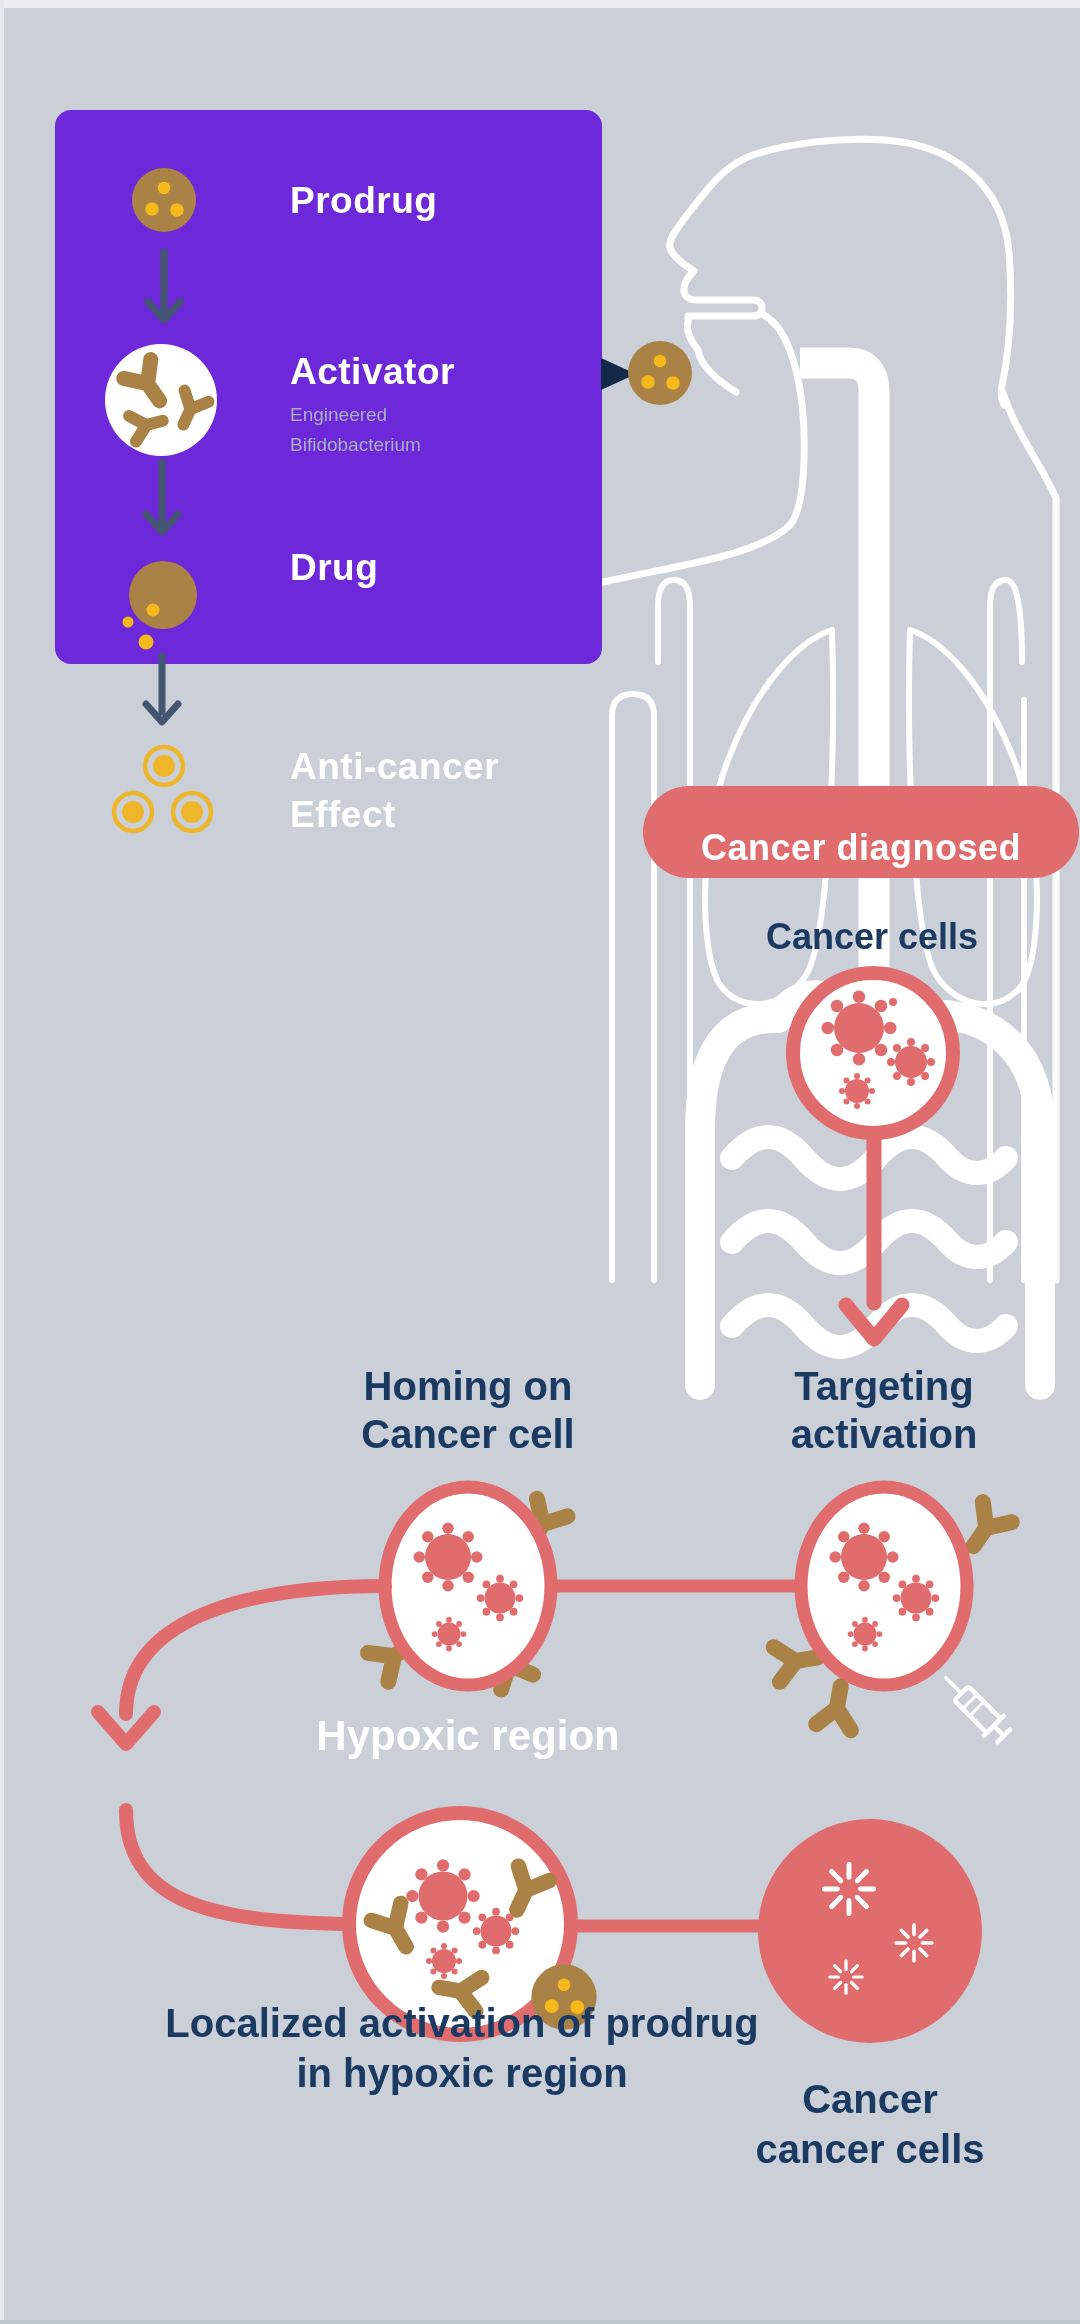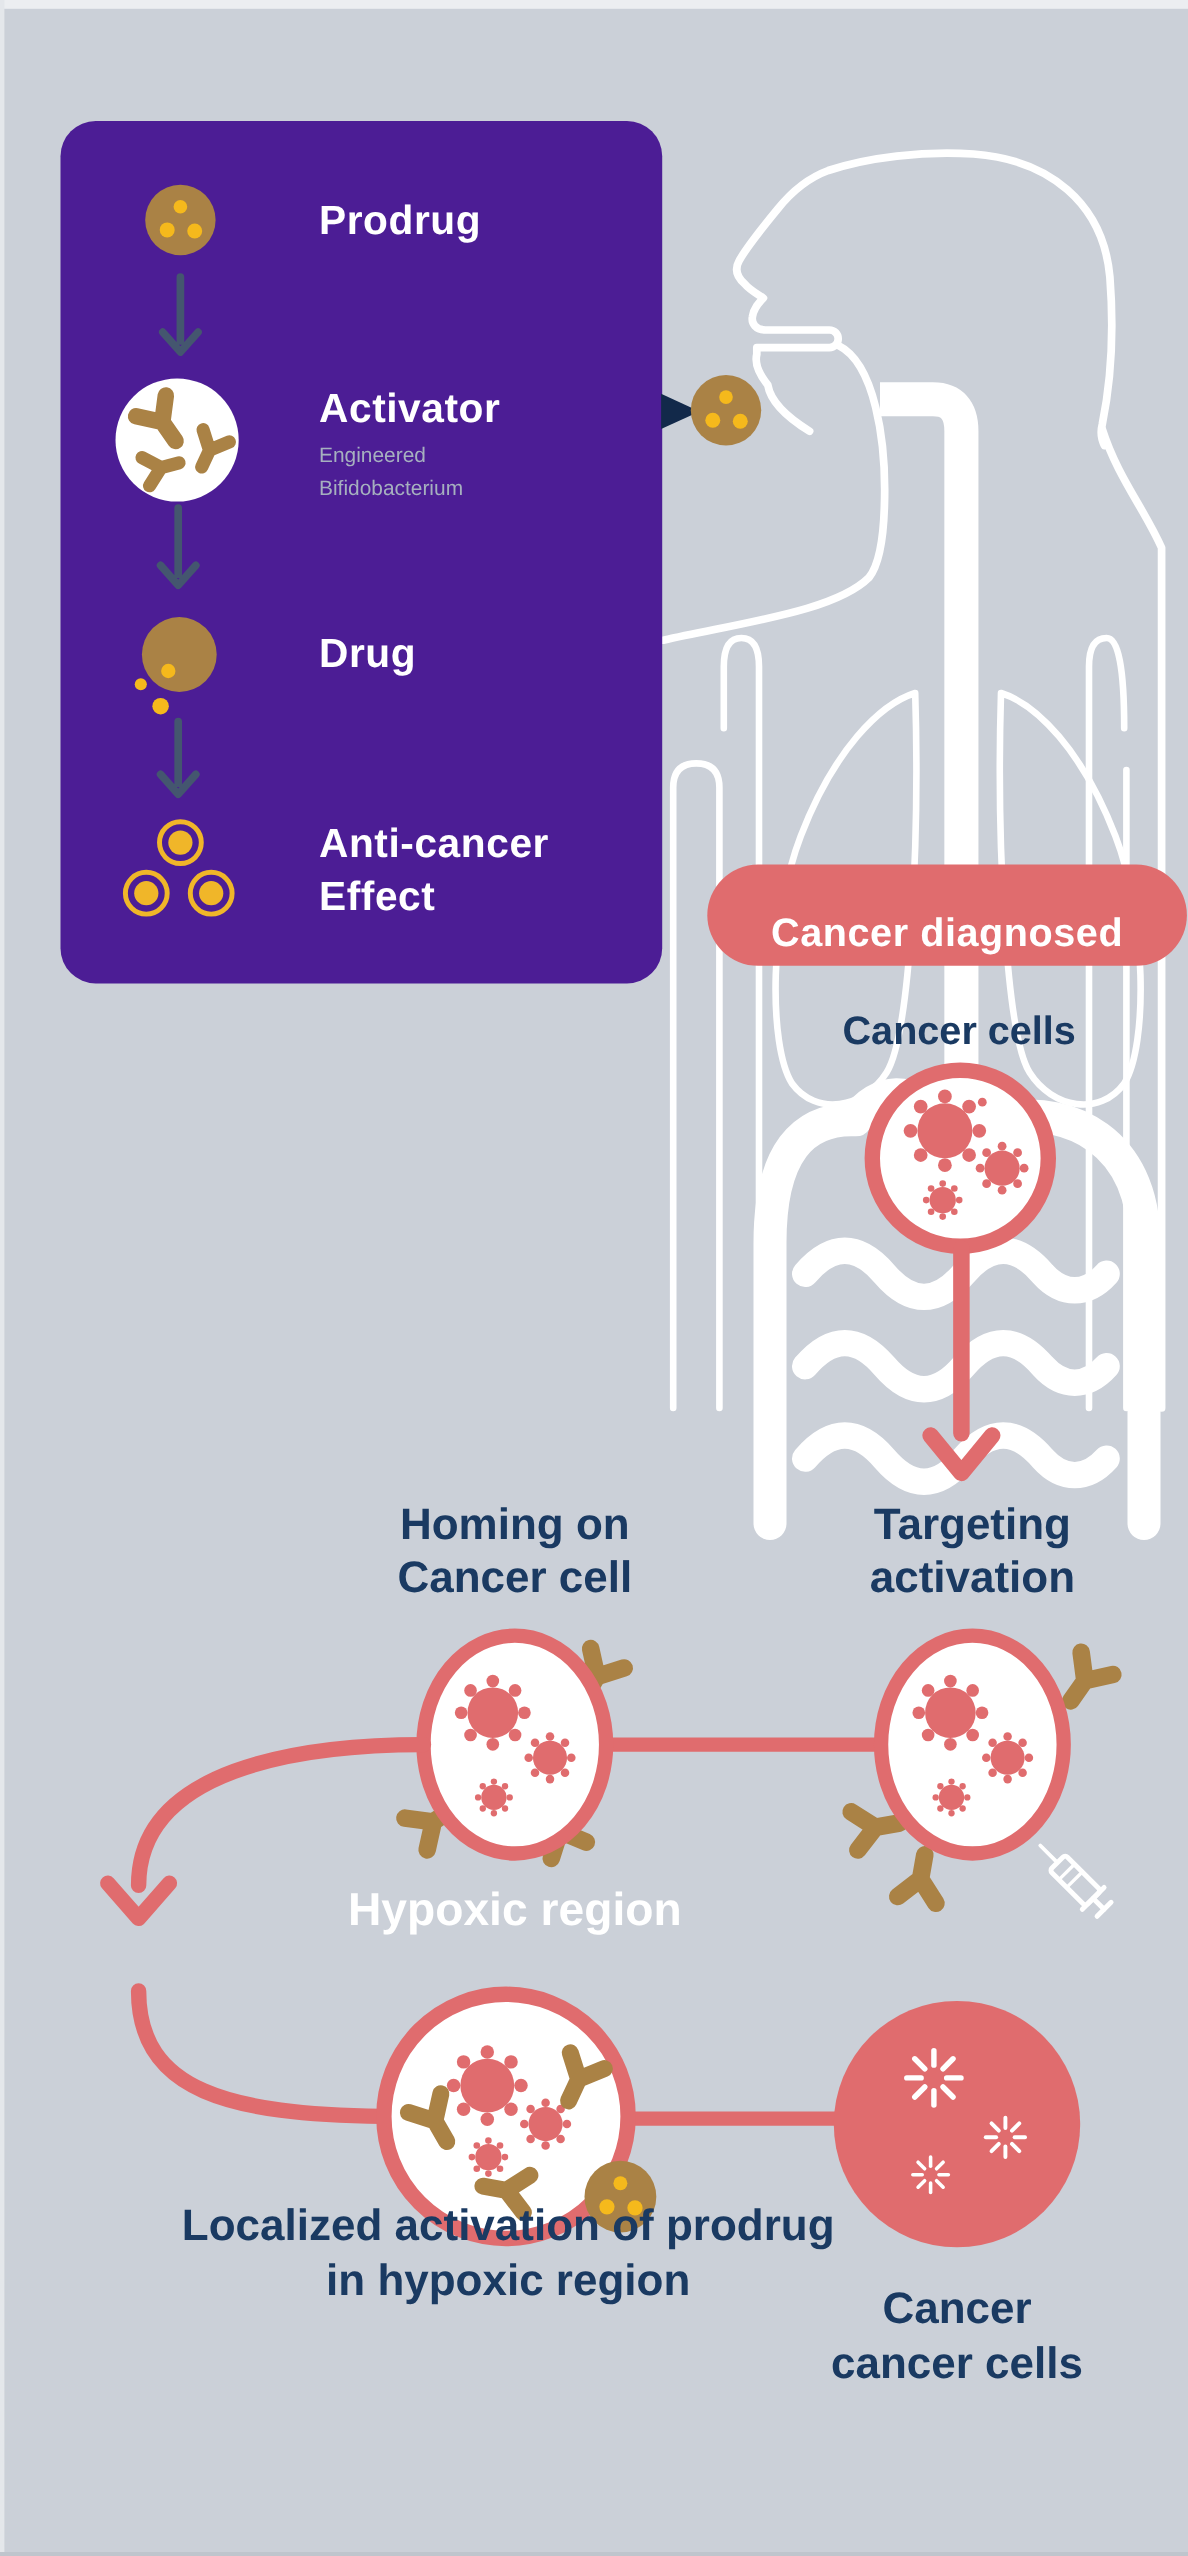--- a/index.html
+++ b/index.html
@@ -7,22 +7,22 @@
     position:relative;width:1080px;height:2324px;overflow:hidden;
     background:#cbd0d8;
     font-family:"Liberation Sans",sans-serif;
   }
   .edge-top{position:absolute;left:0;top:0;width:1080px;height:8px;background:#eceef1;}
   .edge-left{position:absolute;left:0;top:0;width:4px;height:2324px;background:#e4e7eb;}
   .edge-bottom{position:absolute;left:0;top:2320px;width:1080px;height:4px;background:#bfc5cd;}
   .layer{position:absolute;left:0;top:0;}
   
   .panel{
-    position:absolute;left:55px;top:110px;width:547px;height:784px;
-    background:#4c1d95;border-radius:32px;z-index:2;
+    position:absolute;left:55px;top:110px;width:547px;height:554px;
+    background:#6d28d9;border-radius:16px;z-index:2;
   }
   .leg-label{
     position:absolute;left:235px;color:#ffffff;font-weight:700;
     font-size:37px;line-height:44px;letter-spacing:.5px;white-space:nowrap;
   }
   .leg-sub{
     position:absolute;left:235px;color:#a6b0bf;font-weight:400;
     font-size:19px;line-height:29px;white-space:nowrap;
   }
   
@@ -85,21 +85,21 @@
 
       <path stroke-width="31" stroke-linecap="butt" d="M 800 363 L 848 363 Q 874 363 874 392 L 874 1000"></path>
     </g>
   </svg>
 
   <div class="panel">
     <div class="leg-label" style="top:69px">Prodrug</div>
     <div class="leg-label" style="top:240px">Activator</div>
     <div class="leg-sub" style="top:290px">Engineered</div>
     <div class="leg-sub" style="top:320px">Bifidobacterium</div>
-    <div class="leg-label" style="top:462px">Drug</div>
+    <div class="leg-label" style="top:436px">Drug</div>
     <div class="leg-label" style="top:635px">Anti-cancer</div>
     <div class="leg-label" style="top:683px">Effect</div>
   </div>
 
   <div class="banner">
     <span>Cancer diagnosed</span>
   </div>
 
   <svg class="layer svg2" width="1080" height="2324" viewBox="0 0 1080 2324">
     <defs>

